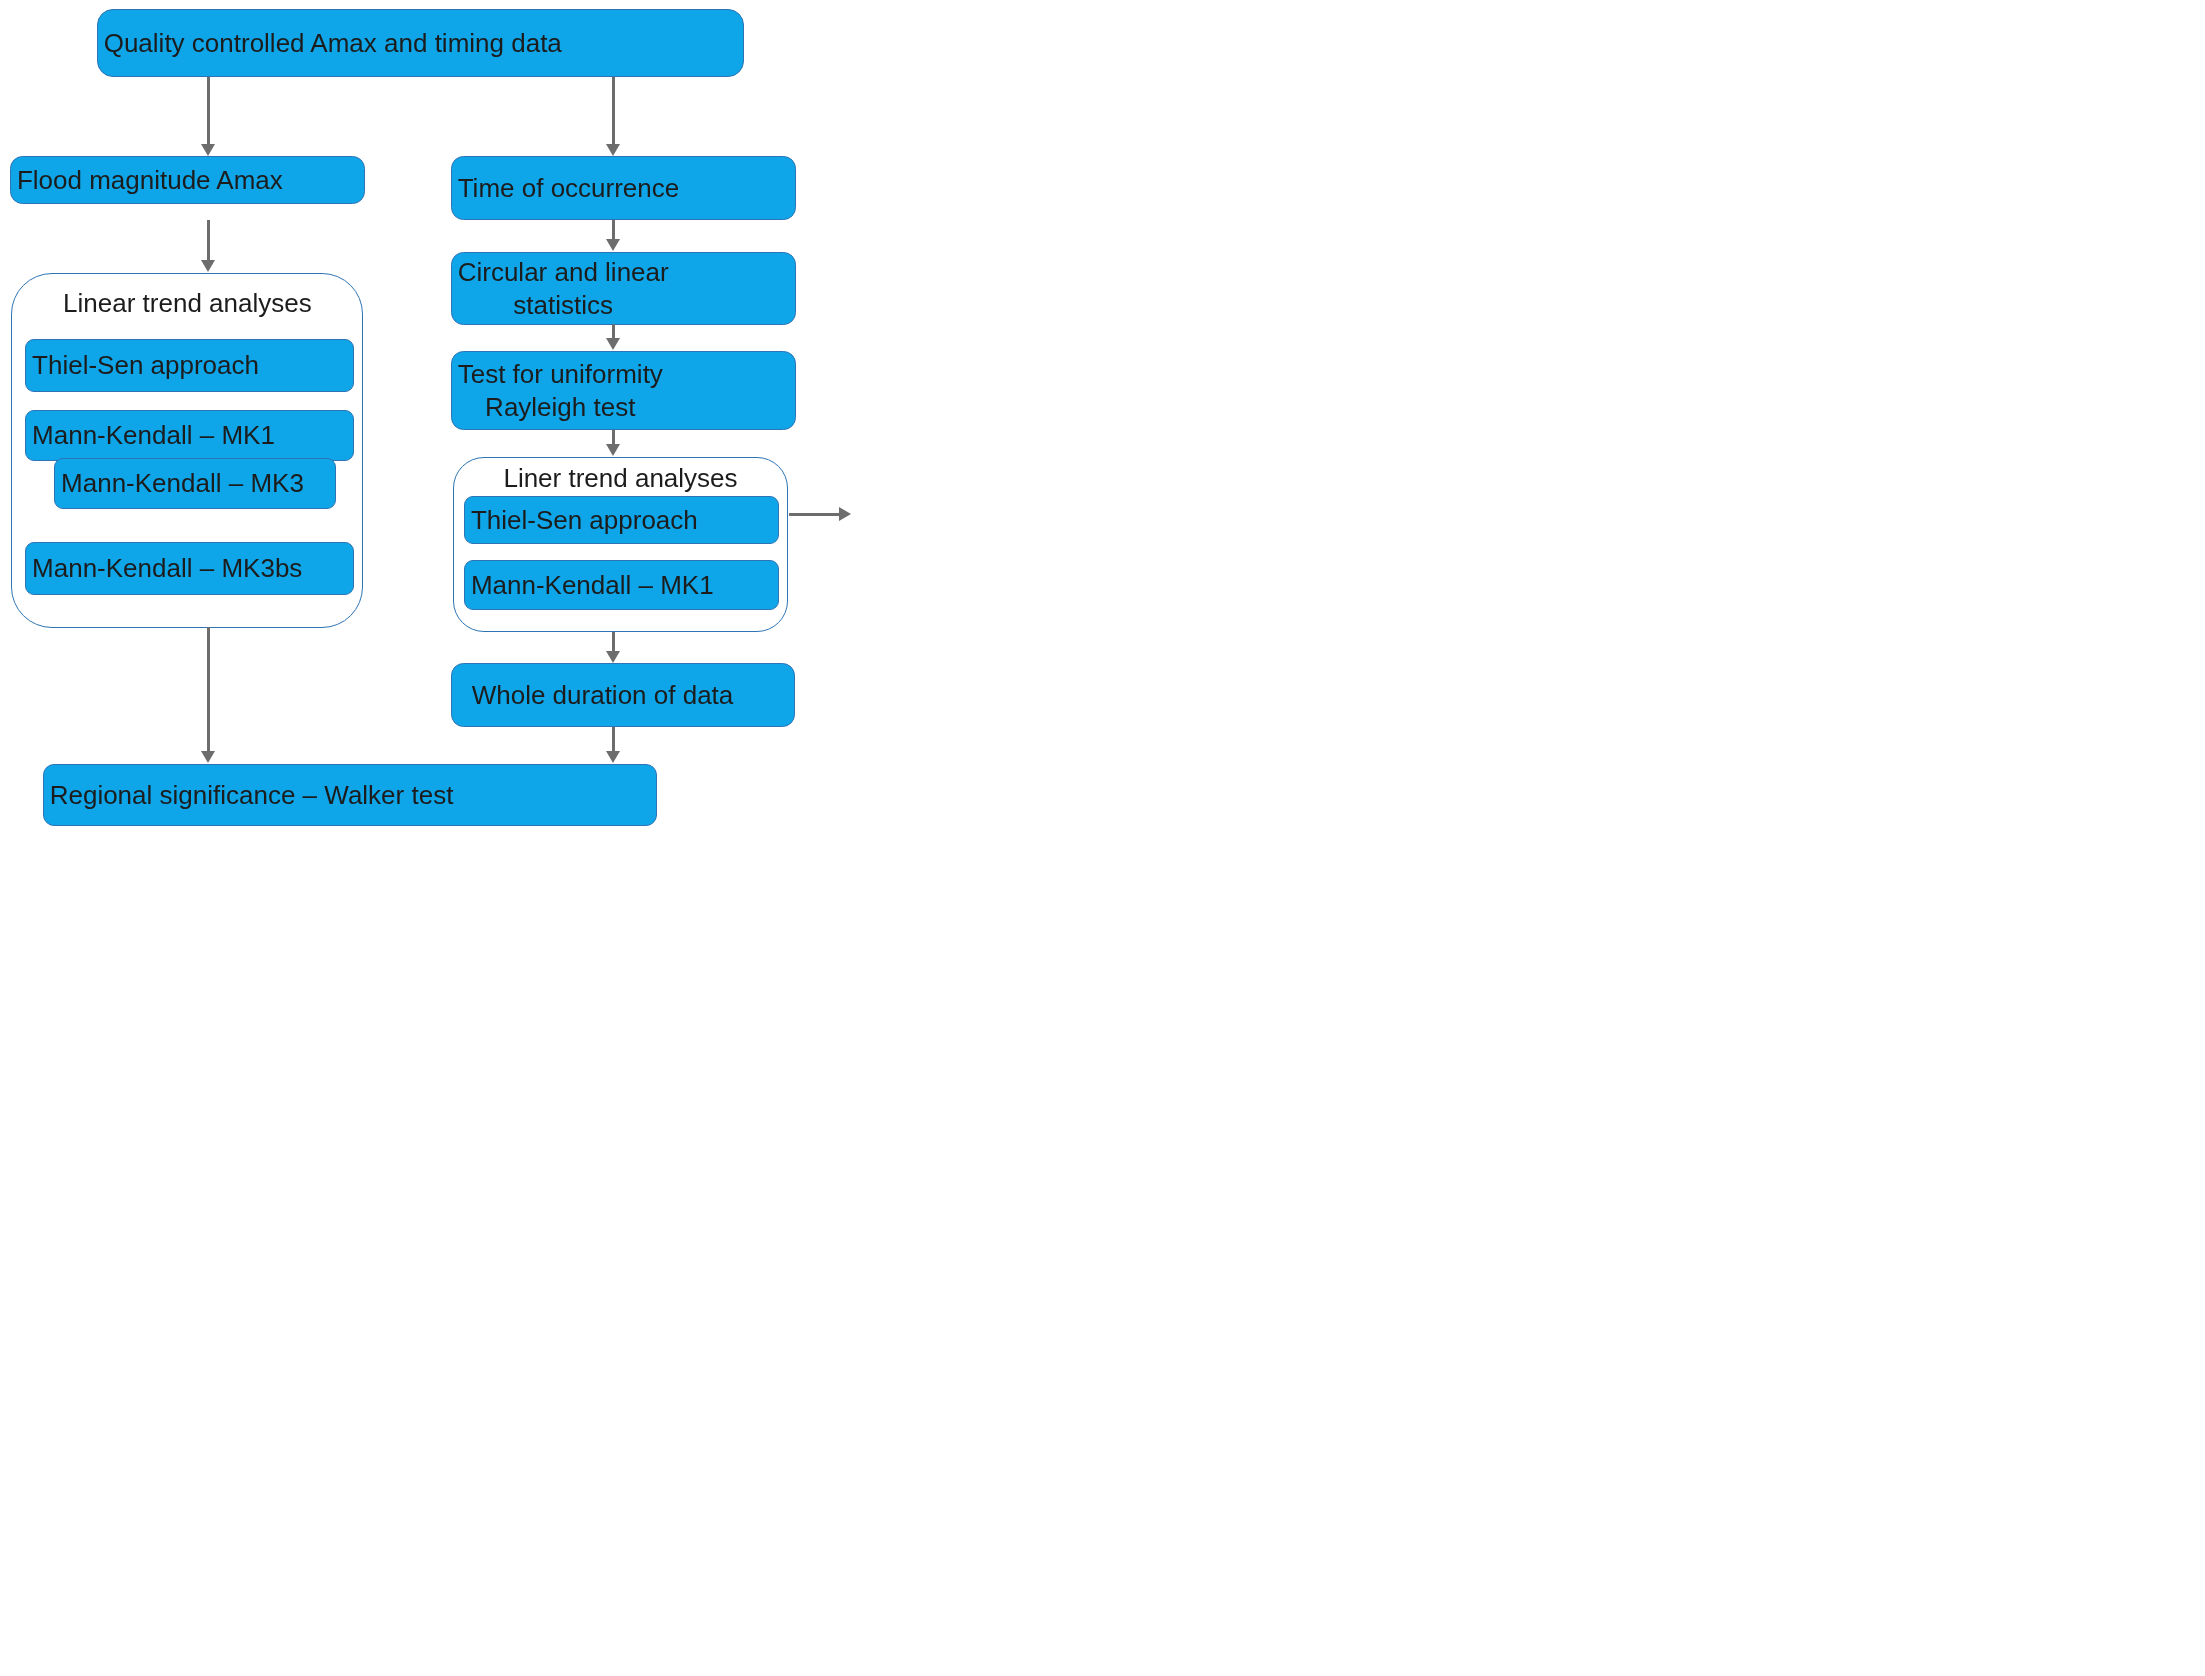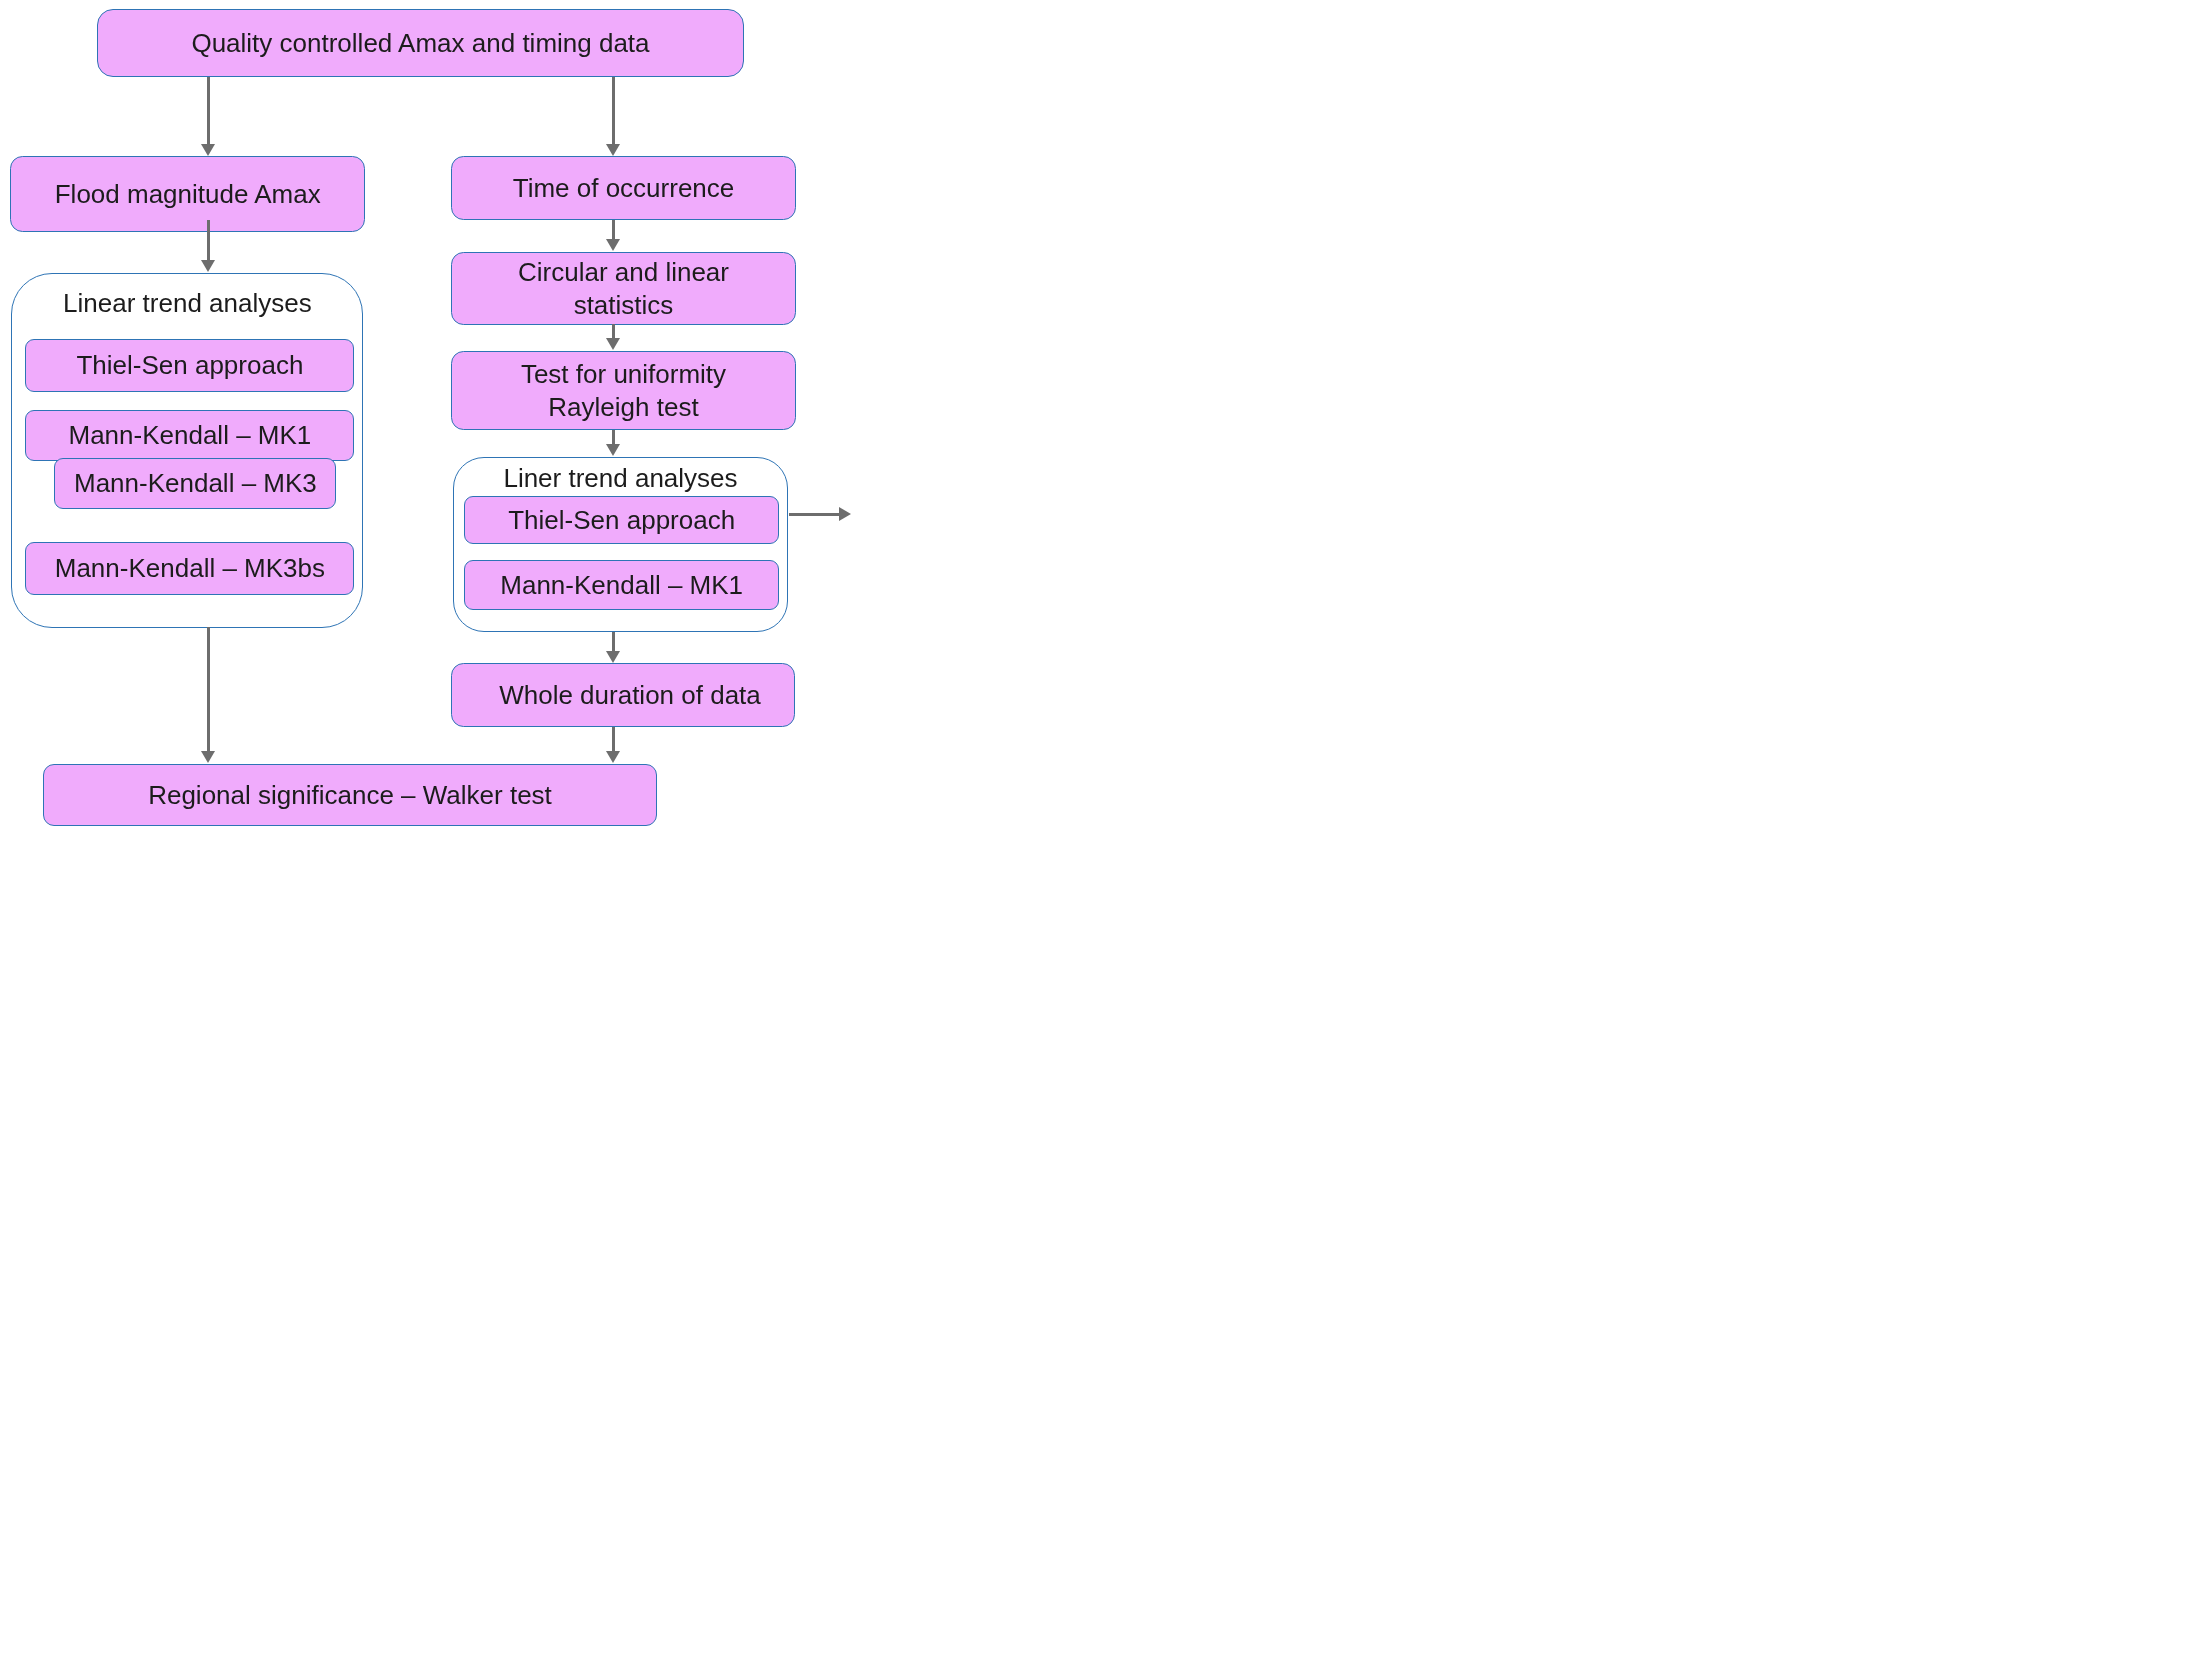--- a/index.html
+++ b/index.html
@@ -17,24 +17,23 @@
     height: 839px;
     background: var(--bg);
     overflow: hidden;
   }
 
   .box {
     position: absolute;
     box-sizing: border-box;
     border: 1.7px solid var(--border);
     border-radius: 12.5px;
-    background: #f0abfc;
+    background: #0ea5e9;
     display: flex;
     align-items: center;
-    justify-content: center;
     text-align: center;
     font-size: 26px;
     line-height: 1.25;
   }
   .lbl { white-space: pre-line; display: block; padding: 0 5.7px; }
 
   .container {
     position: absolute;
     box-sizing: border-box;
     border: 1.7px solid var(--border);
@@ -76,21 +75,21 @@
 
 <div class="canvas">
 
   <div class="box" style="left:97px; top:9px; width:647px; height:68px; border-radius:16px;">
     <span class="lbl">Quality controlled Amax and timing data</span>
   </div>
 
   <div class="arr v" style="left:207px; top:77px; height:67px;"></div>
   <div class="arr v" style="left:612px; top:77px; height:67px;"></div>
 
-  <div class="box" style="left:10.2px; top:156px; width:355px; height:76px;">
+  <div class="box" style="left:10.2px; top:156px; width:355px; height:48px;">
     <span class="lbl">Flood magnitude Amax</span>
   </div>
 
   <div class="arr v" style="left:207px; top:220px; height:40px;"></div>
 
   <div class="container" style="left:11.4px; top:273px; width:352px; height:355px; border-radius:41px;">
     <div class="ctitle" style="padding-top:14.8px;">Linear trend analyses</div>
     <div class="box" style="left:13px; top:65px; width:329px; height:53px; border-radius:9px;">
       <span class="lbl">Thiel-Sen approach</span>
     </div>

